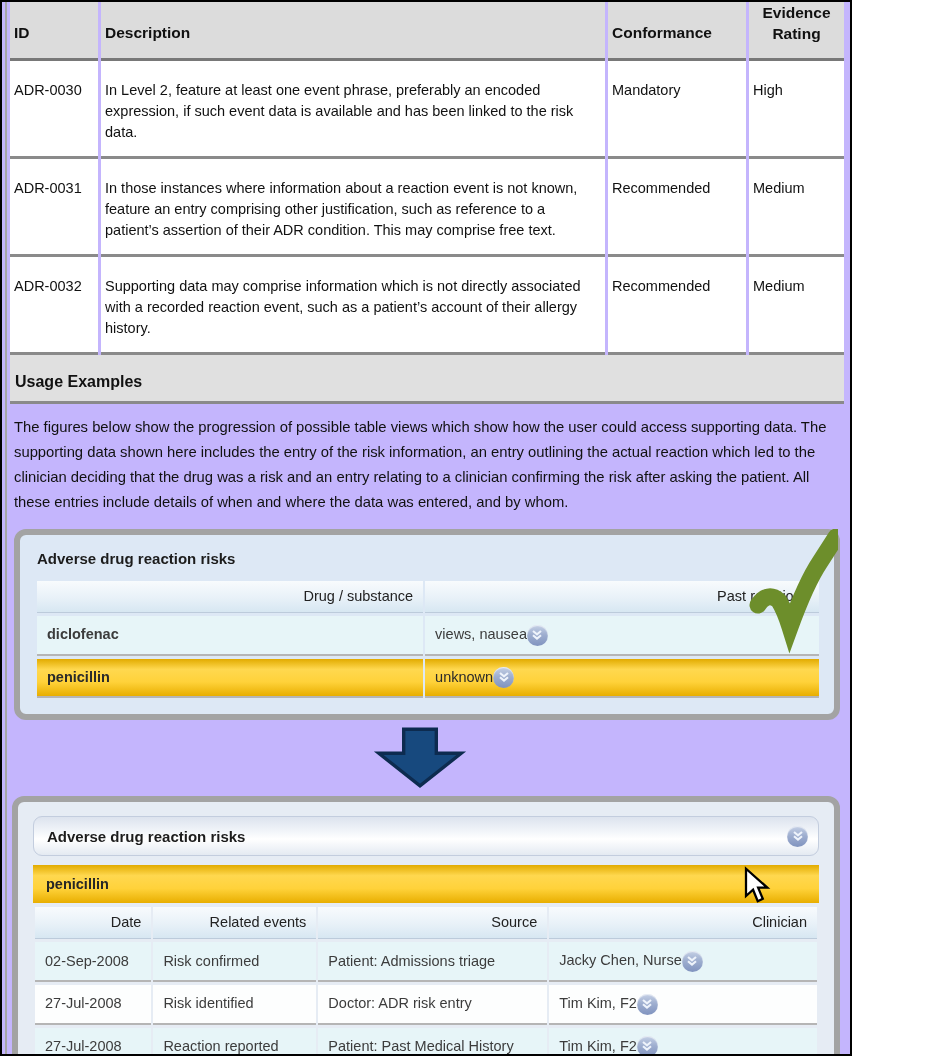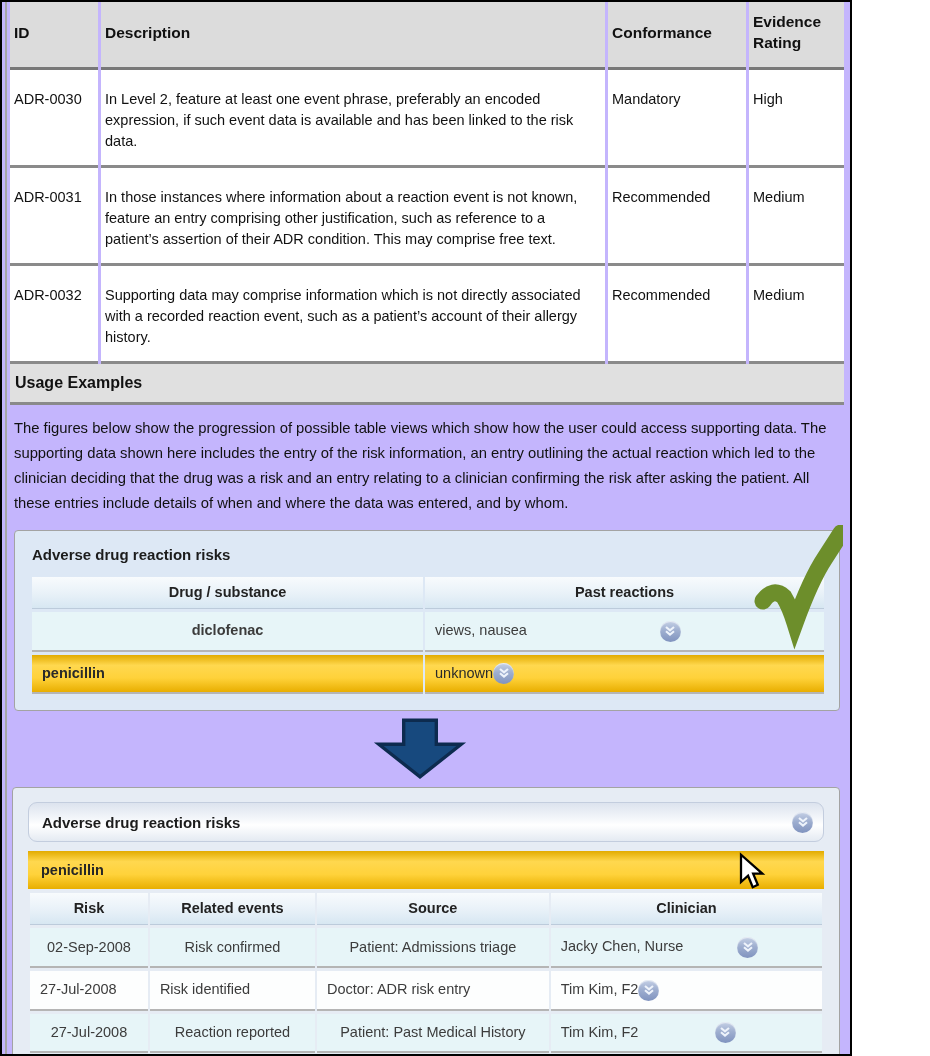--- a/index.html
+++ b/index.html
@@ -12,42 +12,42 @@
   .doc-inner { border-left:2px solid #a6a6a6; height:100%; }
 
   
   table.doc { width:100%; border-collapse:separate; border-spacing:3px 0; table-layout:fixed; }
   table.doc td, table.doc th { vertical-align:top; text-align:left; font-size:14.5px; line-height:21px; }
   .col-id { width:88px; } .col-conf { width:138px; } .col-evid { width:95px; }
   tr.hdr th {
     background:#dcdcdc; font-size:15.5px; font-weight:bold;
     padding:20px 4px 14px 4px; border-bottom:3px solid #787878;
   }
-  tr.hdr th.evid { padding-top:9px; }
+  tr.hdr th.evid { padding-top:0;text-align:center; }
   tr.req td { background:#fff; padding:19px 4px 13px 4px; border-bottom:3px solid #8a8a8a; }
   tr.usage td {
     background:#e0e0e0; font-weight:bold; font-size:16px;
-    padding:8px 5px 9px 5px; border-bottom:3px solid #8a8a8a;
+    padding:16px 5px 9px 5px; border-bottom:3px solid #8a8a8a;
   }
   tr.bigcell td { padding:9px 2px 6px 2px; border-bottom:2px solid #b5b5b5; }
   .intro { font-size:14.8px; line-height:25px; padding:2px 4px 10px 2px; }
 
   
-  .panel { background:#dde8f5; border:1px solid #a3a3a3; border-radius:4px; position:relative; }
+  .panel { background:#dde8f5; border:6px solid #a3a3a3; border-radius:12px; position:relative; }
   .panel1 { margin:4px 2px 0 2px; padding:11px 13px 13px 15px; }
   .panel1-title { font-size:15px; font-weight:bold; color:#1c1c1c; margin:2px 0 9px 2px; }
   table.mock { width:100%; border-collapse:separate; border-spacing:2px 3px; table-layout:fixed; }
   table.mock th {
     background:linear-gradient(180deg,#f8fbfd 0%,#e8f1f8 55%,#d7e7f2 100%);
-    font-size:14.5px; font-weight:bold; color:#222; text-align:center;
+    font-size:14.5px; font-weight:normal; color:#222; text-align:right;
     padding:5px 10px; border-bottom:1px solid #bccbdb;
   }
   table.mock td { font-size:14.5px; padding:8px 10px; color:#3c3c3c; vertical-align:middle; }
   td.bold, .bold { font-weight:bold; color:#262626; }
-  tr.row-cyan td { background:#e7f5f8;text-align:center; }
+  tr.row-cyan td { background:#e7f5f8; }
   tr.row-white td { background:#fdfefe; }
   tr.row-yellow td {
     background:linear-gradient(180deg,#e2ab00 0%,#ffd84f 28%,#ffd23a 62%,#e8ae00 100%);
     color:#2a2a2a;
   }
   .chevcell { text-align:right; }
   .chev {
     display:inline-block; width:21px; height:21px; border-radius:50%;
     background:linear-gradient(180deg,#c6d1e6 0%,#9fafd0 45%,#8093bf 100%);
     box-shadow:inset 0 1px 1px rgba(255,255,255,.65); vertical-align:middle;
@@ -188,21 +188,21 @@
         </div>
         <table class="mock">
           <colgroup>
                     <col class="c2-date">
                     <col class="c2-event">
                     <col class="c2-source">
                     <col>
                   </colgroup>
           <tbody>
                     <tr>
-            <th>Risk</th>
+            <th>Date</th>
             <th>Related events</th>
             <th>Source</th>
             <th>Clinician</th>
           </tr>
           <tr class="row-cyan">
             <td>02-Sep-2008</td>
             <td>Risk confirmed</td>
             <td>Patient: Admissions triage</td>
             <td class="chevcell"><span style="float:left">Jacky Chen, Nurse</span><span class="chev"><svg width="16" height="16" viewBox="0 0 16 16">
                             <path d="M4 4 L8 7.4 L12 4" fill="none" stroke="#eef3fb" stroke-width="2.1"></path>

